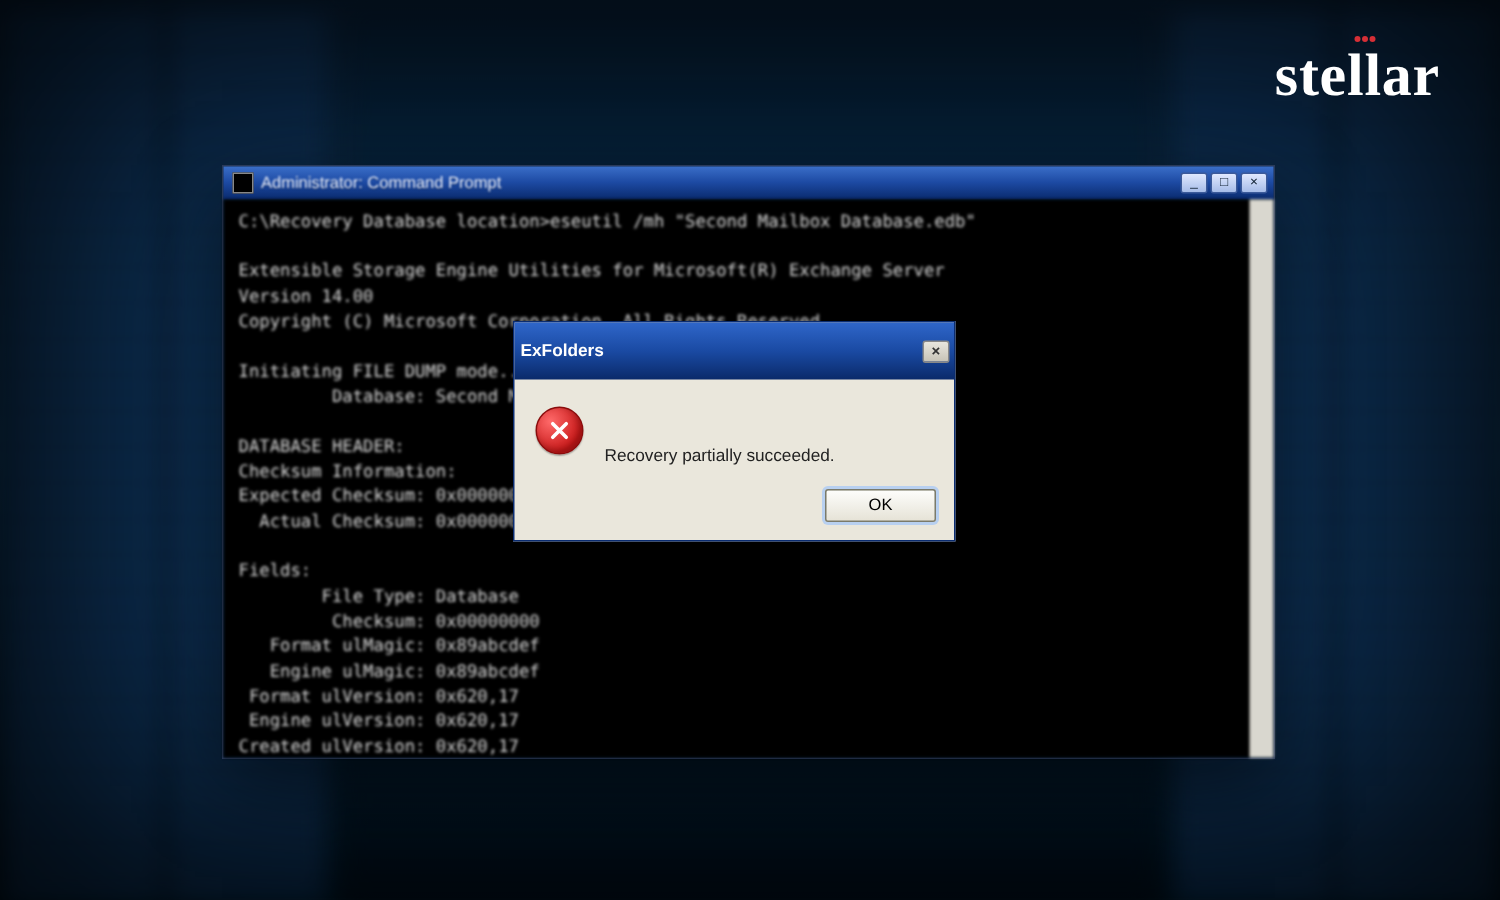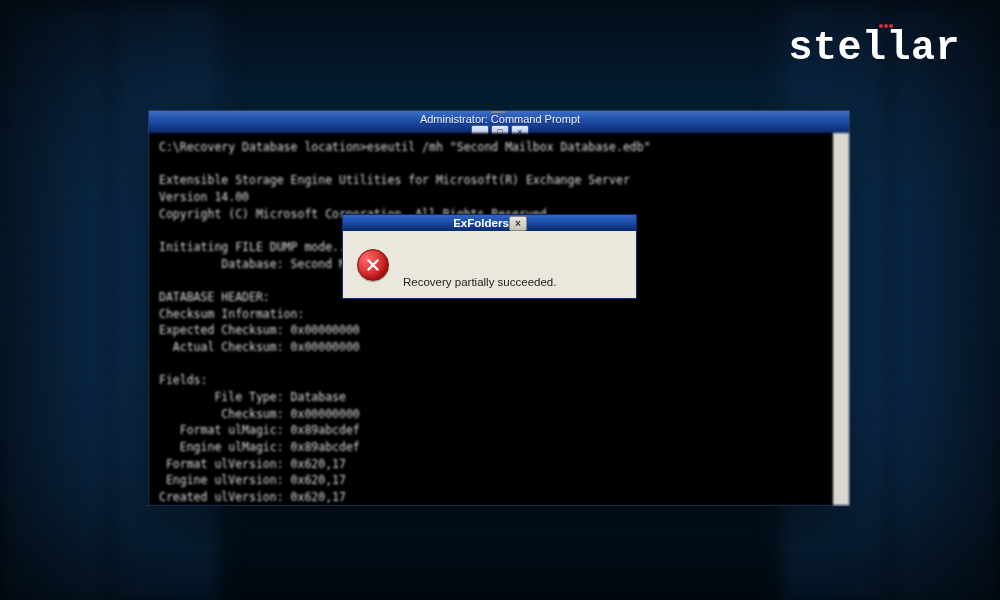--- a/index.html
+++ b/index.html
@@ -43,21 +43,21 @@
   }
   
   
   .brand {
     position: absolute;
     top: 26px; right: 40px;
     font-size: 40px;
     font-weight: 700;
     color: #fff;
     letter-spacing: 0.5px;
-    font-family: Liberation Mono, monospace;
+    font-family: Liberation Serif, serif;
   }
   .brand .lldot { position: relative; display:inline-block; }
   .brand .dots {
     position:absolute; top:-2px; left:50%; transform:translateX(-50%);
     width:14px; height:6px;
     display:flex; justify-content:space-between;
   }
   .brand .dots span { width:4px; height:4px; background:#d62f36; border-radius:50%; display:block; }
   
   
@@ -68,21 +68,20 @@
     box-shadow: 0 18px 50px rgba(0,0,0,0.55);
     border: 1px solid #2a3a5a;
   }
   .cmd-titlebar {
     height: 22px;
     background: linear-gradient(180deg,#3a6ec8 0%, #1d4aa3 50%, #0b2d72 100%);
     display:flex; align-items:center;
     padding: 0 4px 0 6px;
     font-size: 11px; color: #eaf0ff;
     border-bottom:1px solid #0b2d72;
-    flex-direction:column;
   }
   .cmd-title-ico {
     width:14px; height:14px; margin-right:5px;
     background: #000; border:1px solid #888;
   }
   .cmd-title-text { flex:1; text-shadow:0 1px 0 rgba(0,0,0,0.4); filter: blur(0.7px); }
   .cmd-ctrls { display:flex; gap:2px; }
   .cmd-ctrl {
     width:18px; height:14px;
     background: linear-gradient(180deg,#dfe9ff,#a6bce8);
@@ -107,23 +106,23 @@
   
   .dialog {
     position:absolute;
     left: 342px; top: 214px;
     width: 295px;
     border: 1px solid #0b2d72;
     box-shadow: 2px 3px 6px rgba(0,0,0,0.3);
     background:#eae7dc;
   }
   .dlg-titlebar {
-    height: 16px;
+    height: 38px;
     background: linear-gradient(180deg,#2f66c9 0%, #1a4aa3 50%, #0a2a6a 100%);
-    display:flex; align-items:center; justify-content:center;
+    display:flex; align-items:center; justify-content:space-between;
     padding: 0 3px 0 4px;
     color:#fff; font-size:11.5px; font-weight:bold;
   }
   .dlg-close {
     width:18px; height:15px;
     background: linear-gradient(180deg,#f2baba,#d85a5a);
     border:1px solid #7a1a1a; border-radius:2px;
     display:flex; align-items:center; justify-content:center;
     font-size:10px; color:#fff; font-weight:bold;
   }
@@ -228,15 +227,18 @@
       </div>
     </div>
     <div class="dlg-body">
       <div class="dlg-icon">
         <svg viewBox="0 0 24 24">
             <path d="M6 6 L18 18 M18 6 L6 18" stroke="#fff" stroke-width="3.2" stroke-linecap="round" fill="none"></path>
           </svg>
       </div>
       <div class="dlg-msg">Recovery partially succeeded.</div>
     </div>
+    <div class="dlg-actions">
+      <button class="dlg-btn">OK</button>
+    </div>
   </div>
 
 </div>
 
 </body></html>

